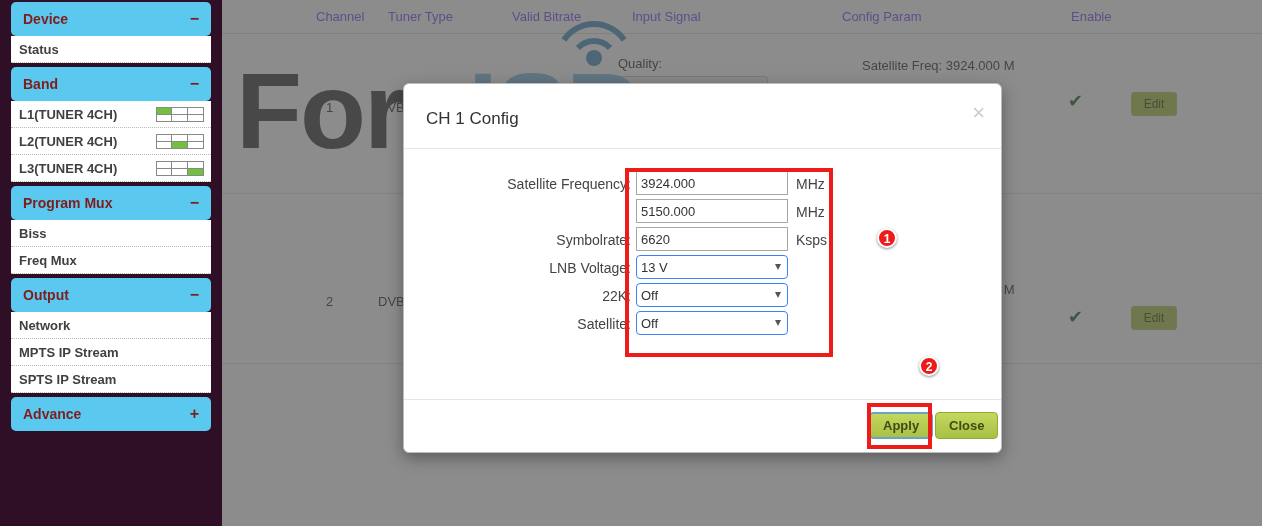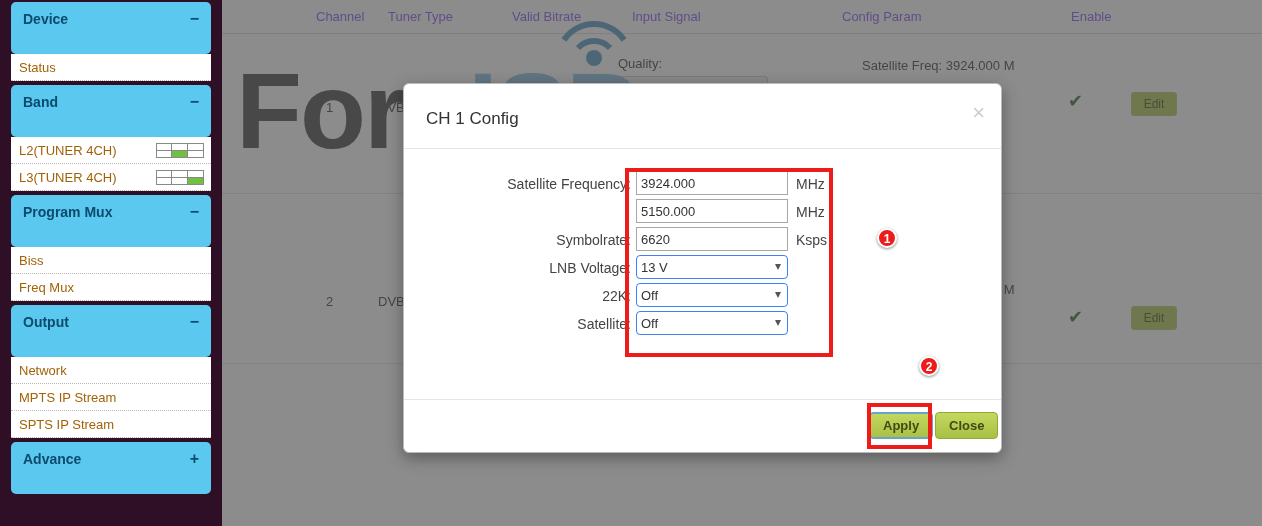--- a/index.html
+++ b/index.html
@@ -114,25 +114,25 @@
 
   
   #sidebar {
     position: absolute; left: 0; top: 0;
     width: 222px; height: 526px;
     background: #2e0f26;
     padding: 0 11px;
     z-index: 40;
   }
   .side-group {
-    height: 52px;
+    height: 34px;
     margin-top: 4px;
     background: #5bc8ef;
     border-radius: 5px;
-    color: #0c4a6e;
+    color: #7f1d1d;
     font-size: 14px;
     font-weight: bold;
     line-height: 34px;
     padding: 0 12px;
     position: relative;
   }
   .side-group:first-child { margin-top: 2px; }
   .side-group .sign {
     position: absolute; right: 12px; top: 0;
     font-size: 16px; font-weight: bold;
@@ -140,22 +140,22 @@
   .side-panel {
     background: #ffffff;
     border-radius: 0 0 3px 3px;
   }
   .side-item {
     position: relative;
     height: 27px;
     line-height: 27px;
     padding: 0 8px;
     font-size: 13px;
-    font-weight: normal;
-    color: #a16207;
+    font-weight: bold;
+    color: #404040;
     border-bottom: 1px dotted #b9b9b9;
     background: #ffffff;
   }
   .side-item:last-child { border-bottom: 1px dotted #b9b9b9; }
   .band-icon {
     position: absolute; right: 7px; top: 6px;
     width: 48px; height: 15px;
     display: grid;
     grid-template-columns: repeat(3, 1fr);
     grid-template-rows: repeat(2, 1fr);
@@ -397,20 +397,31 @@
     <div class="side-panel">
       <div class="side-item">Status</div>
     </div>
 
     <div class="side-group">
       <span>Band</span>
       <span class="sign">−</span>
     </div>
     <div class="side-panel">
       <div class="side-item">
+        <span>L1(TUNER 4CH)</span>
+        <span class="band-icon">
+            <i class="on"></i>
+            <i></i>
+            <i></i>
+            <i></i>
+            <i></i>
+            <i></i>
+          </span>
+      </div>
+      <div class="side-item">
         <span>L2(TUNER 4CH)</span>
         <span class="band-icon">
             <i></i>
             <i></i>
             <i></i>
             <i></i>
             <i class="on"></i>
             <i></i>
           </span>
       </div>

